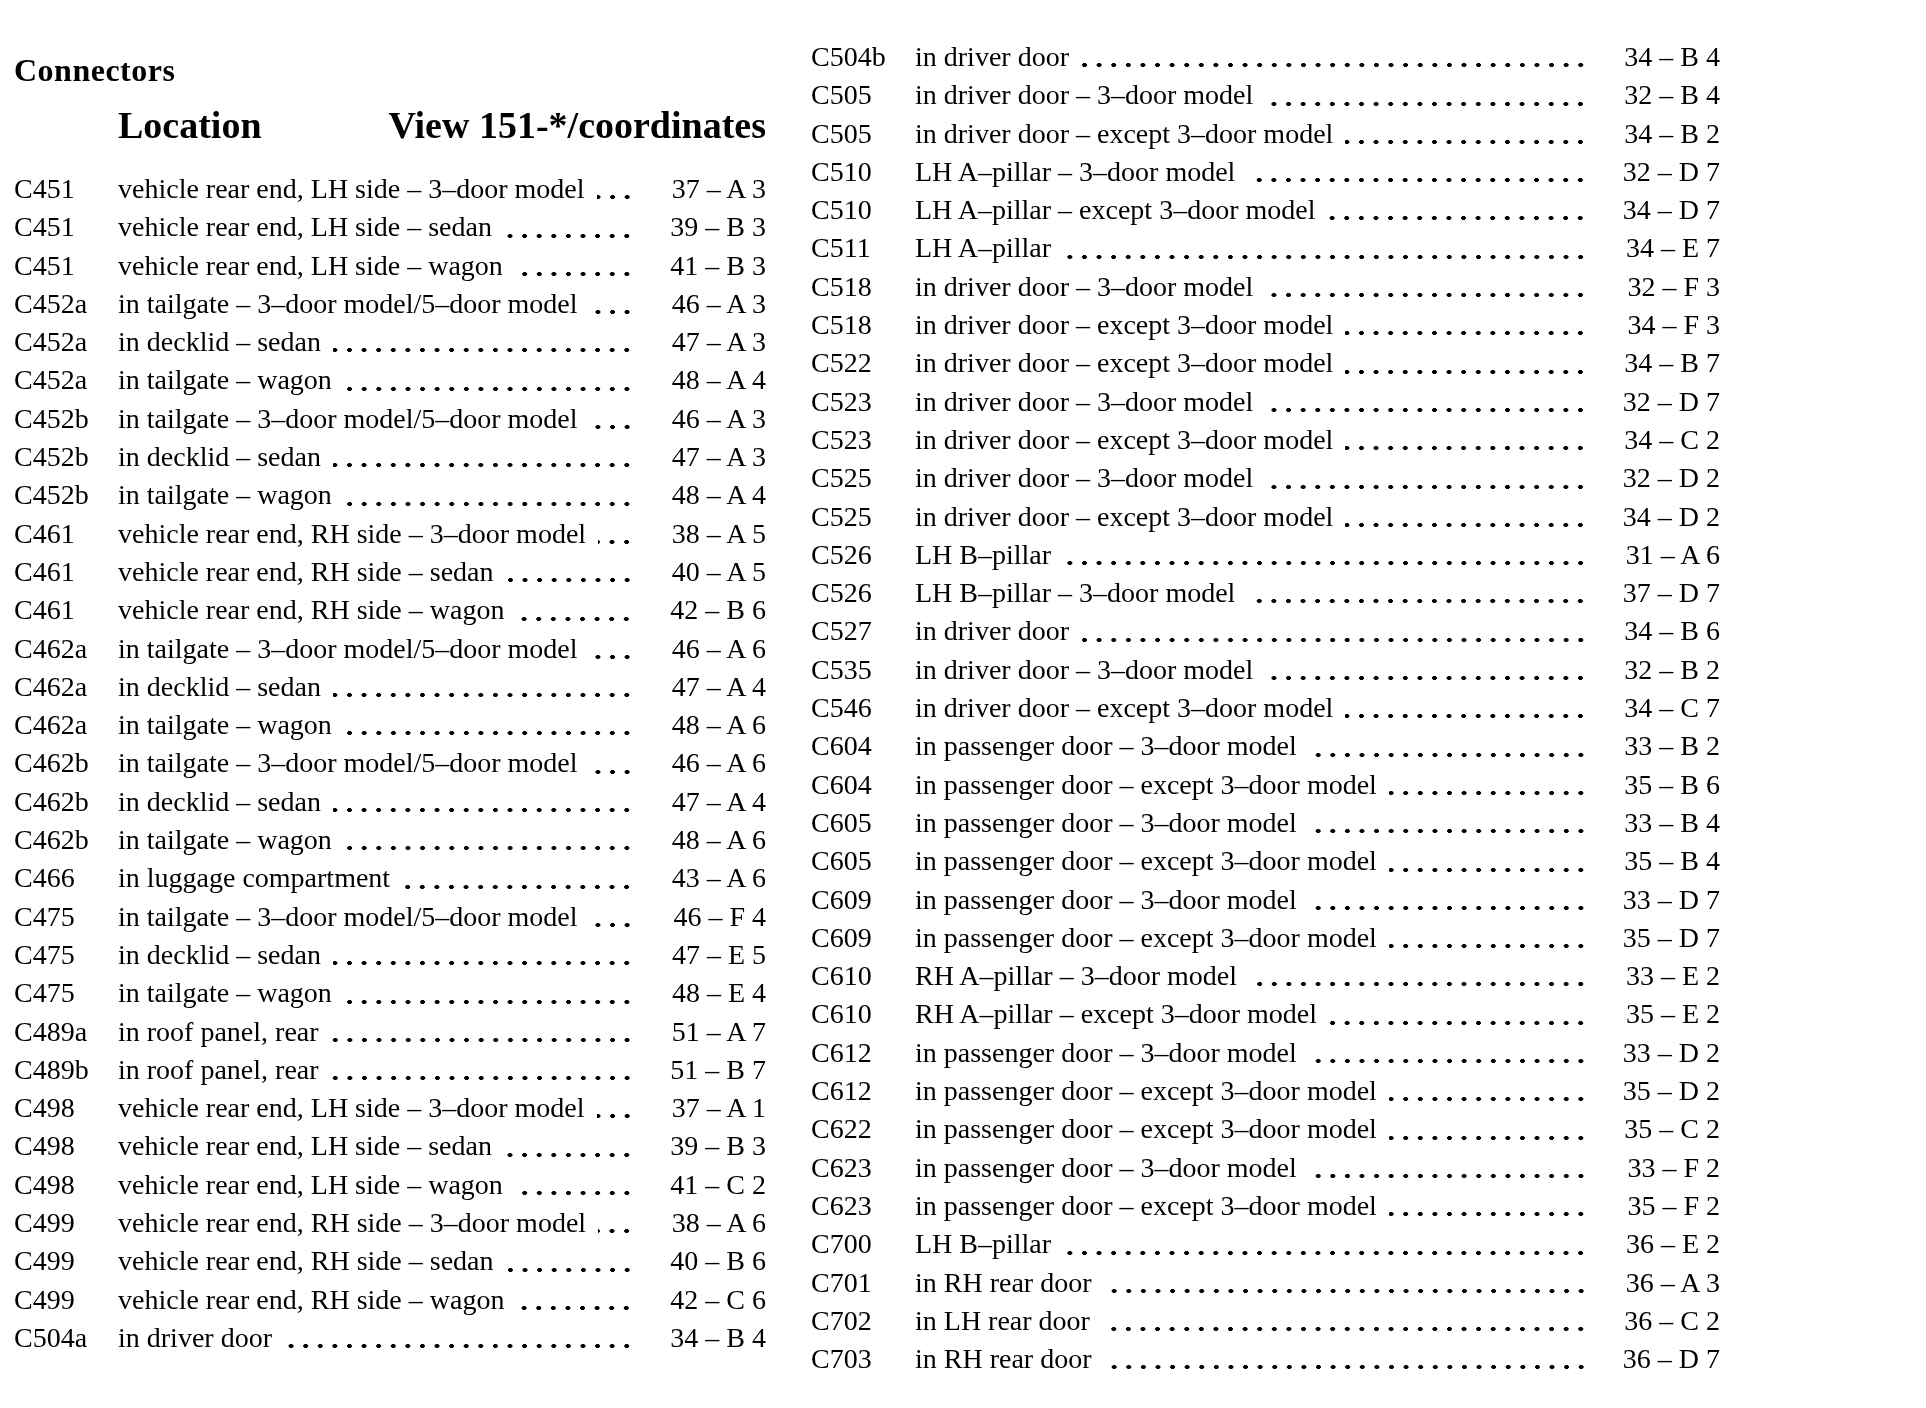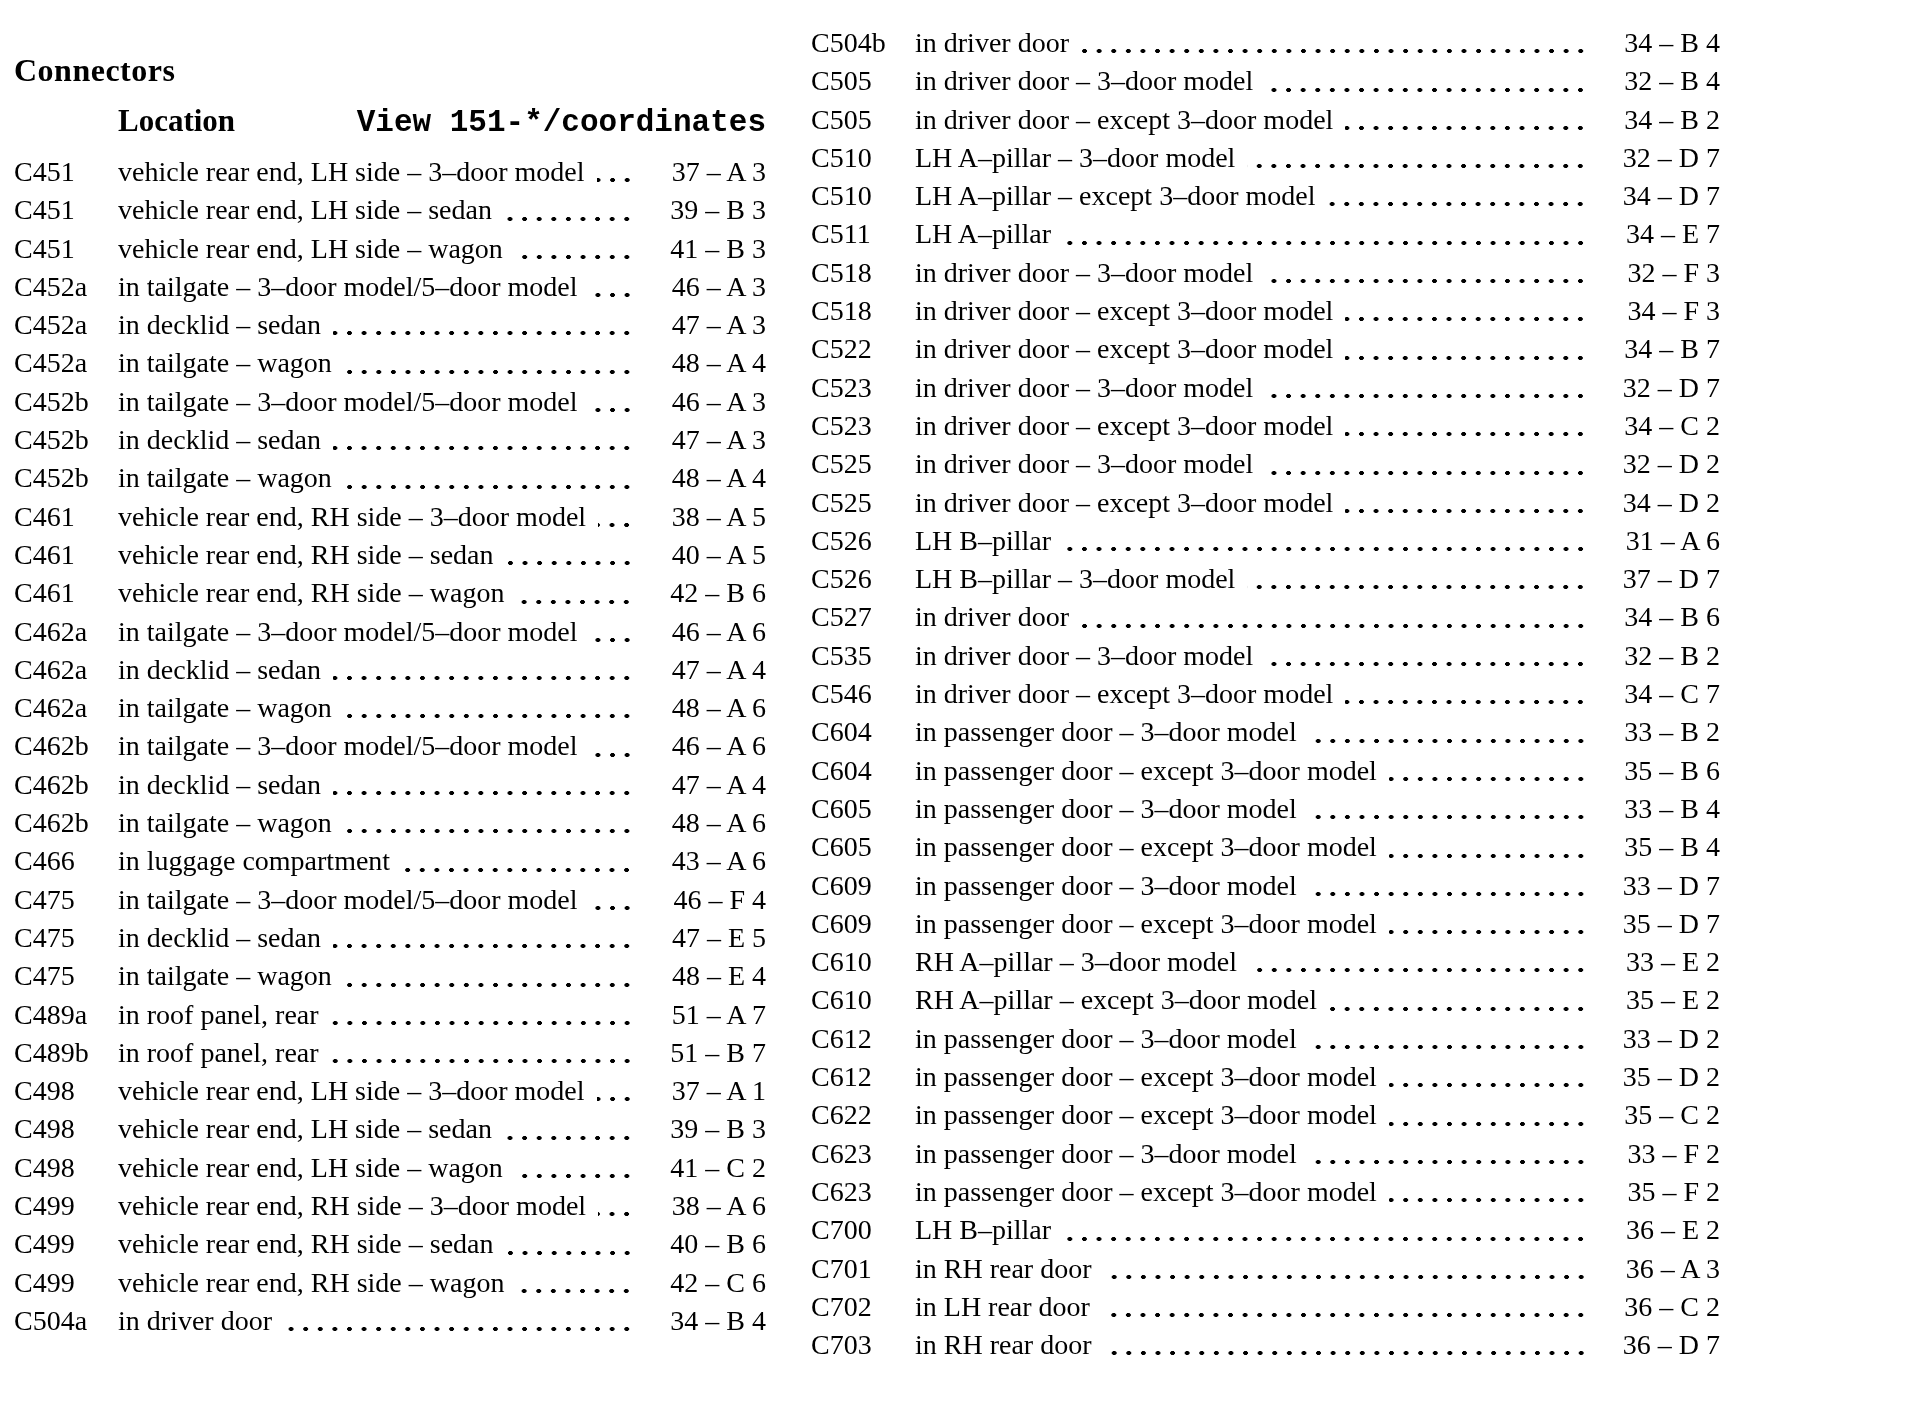--- a/index.html
+++ b/index.html
@@ -26,38 +26,38 @@
     display: flex;
     flex-direction: column;
   }
   .col-left {
     width: 752px;
     flex-shrink: 0;
   }
   .col-right {
     flex: 1;
     margin-left: 45px;
-    padding-top: 27px;
+    padding-top: 41px;
   }
   .title {
     font-size: 32px;
     font-weight: bold;
     margin-top: 52px;
     letter-spacing: 0.5px;
   }
   .subhead {
     display: flex;
     align-items: baseline;
-    font-size: 31px;
+    font-size: 38px;
     font-weight: bold;
     margin-top: 14px;
-    margin-bottom: 16px;
+    margin-bottom: 26px;
   }
   .subhead .loc-h { margin-left: 104px; }
-  .subhead .view-h { margin-left: auto; font-family: Liberation Mono, monospace; }
+  .subhead .view-h { margin-left: auto; }
   .rows { display: flex; flex-direction: column; }
   .row {
     display: flex;
     align-items: baseline;
     height: 38.3px;
     font-size: 28px;
     white-space: nowrap;
   }
   .cid {
     width: 104px;

